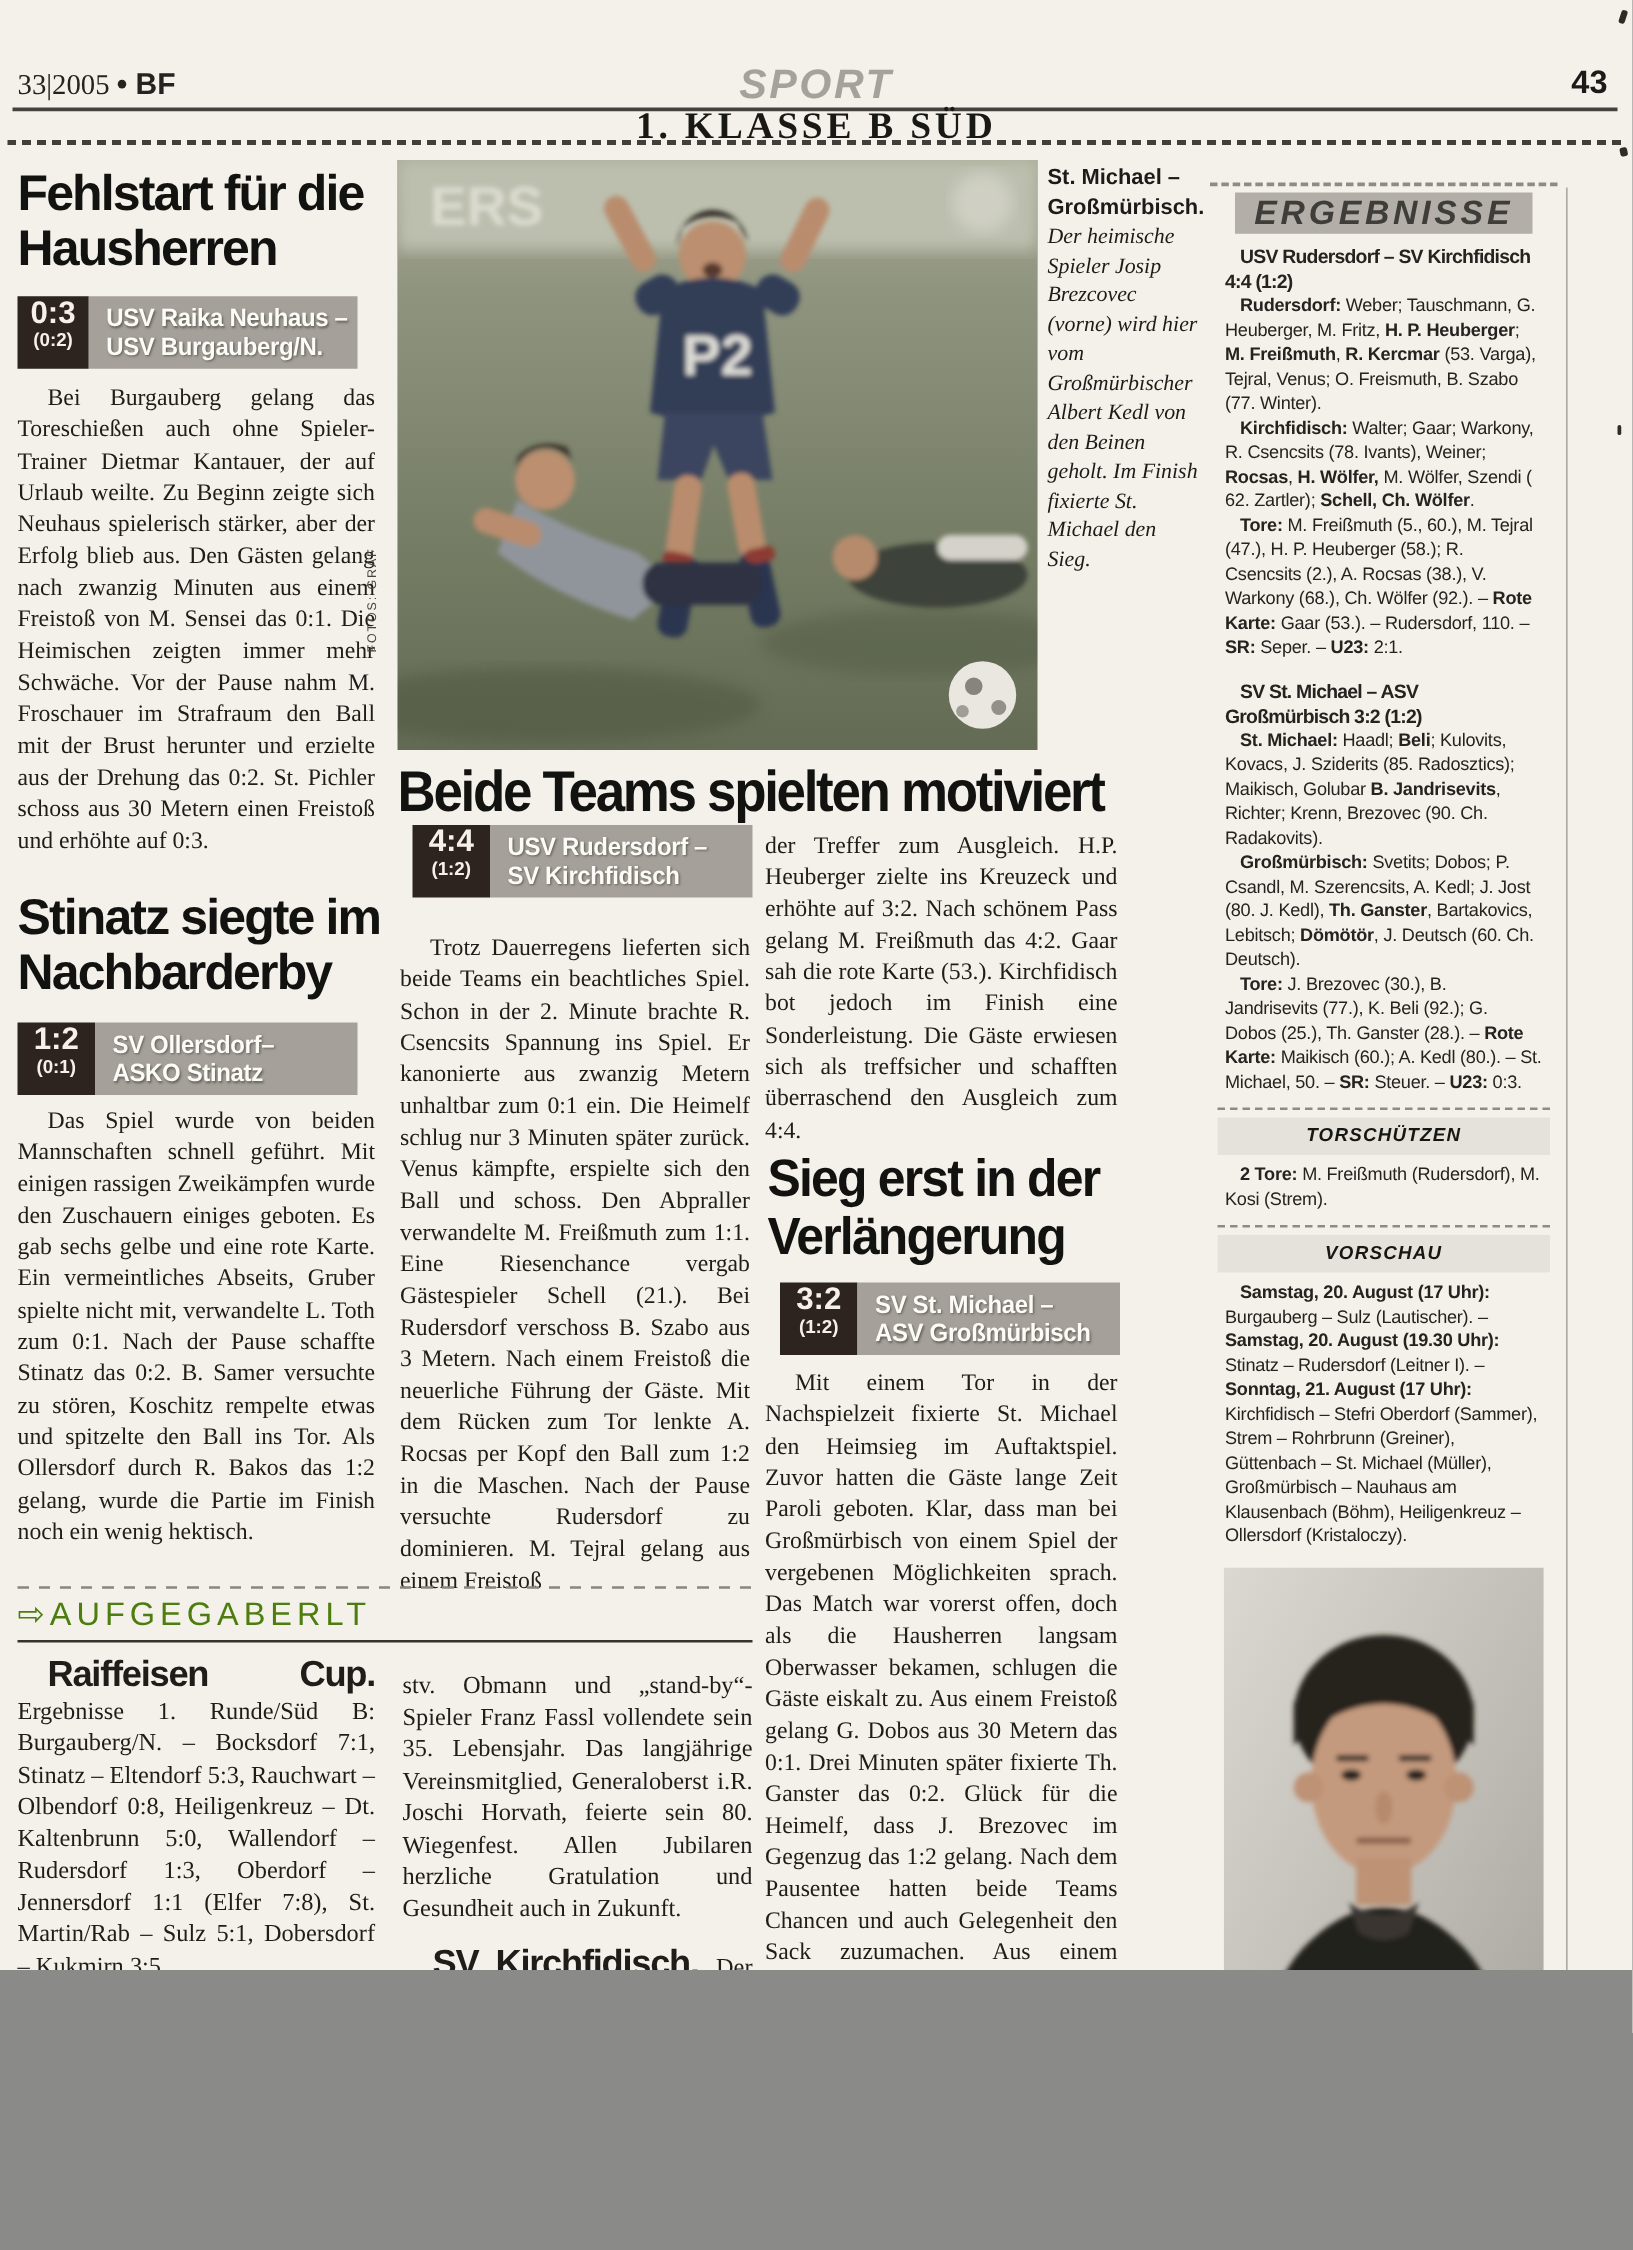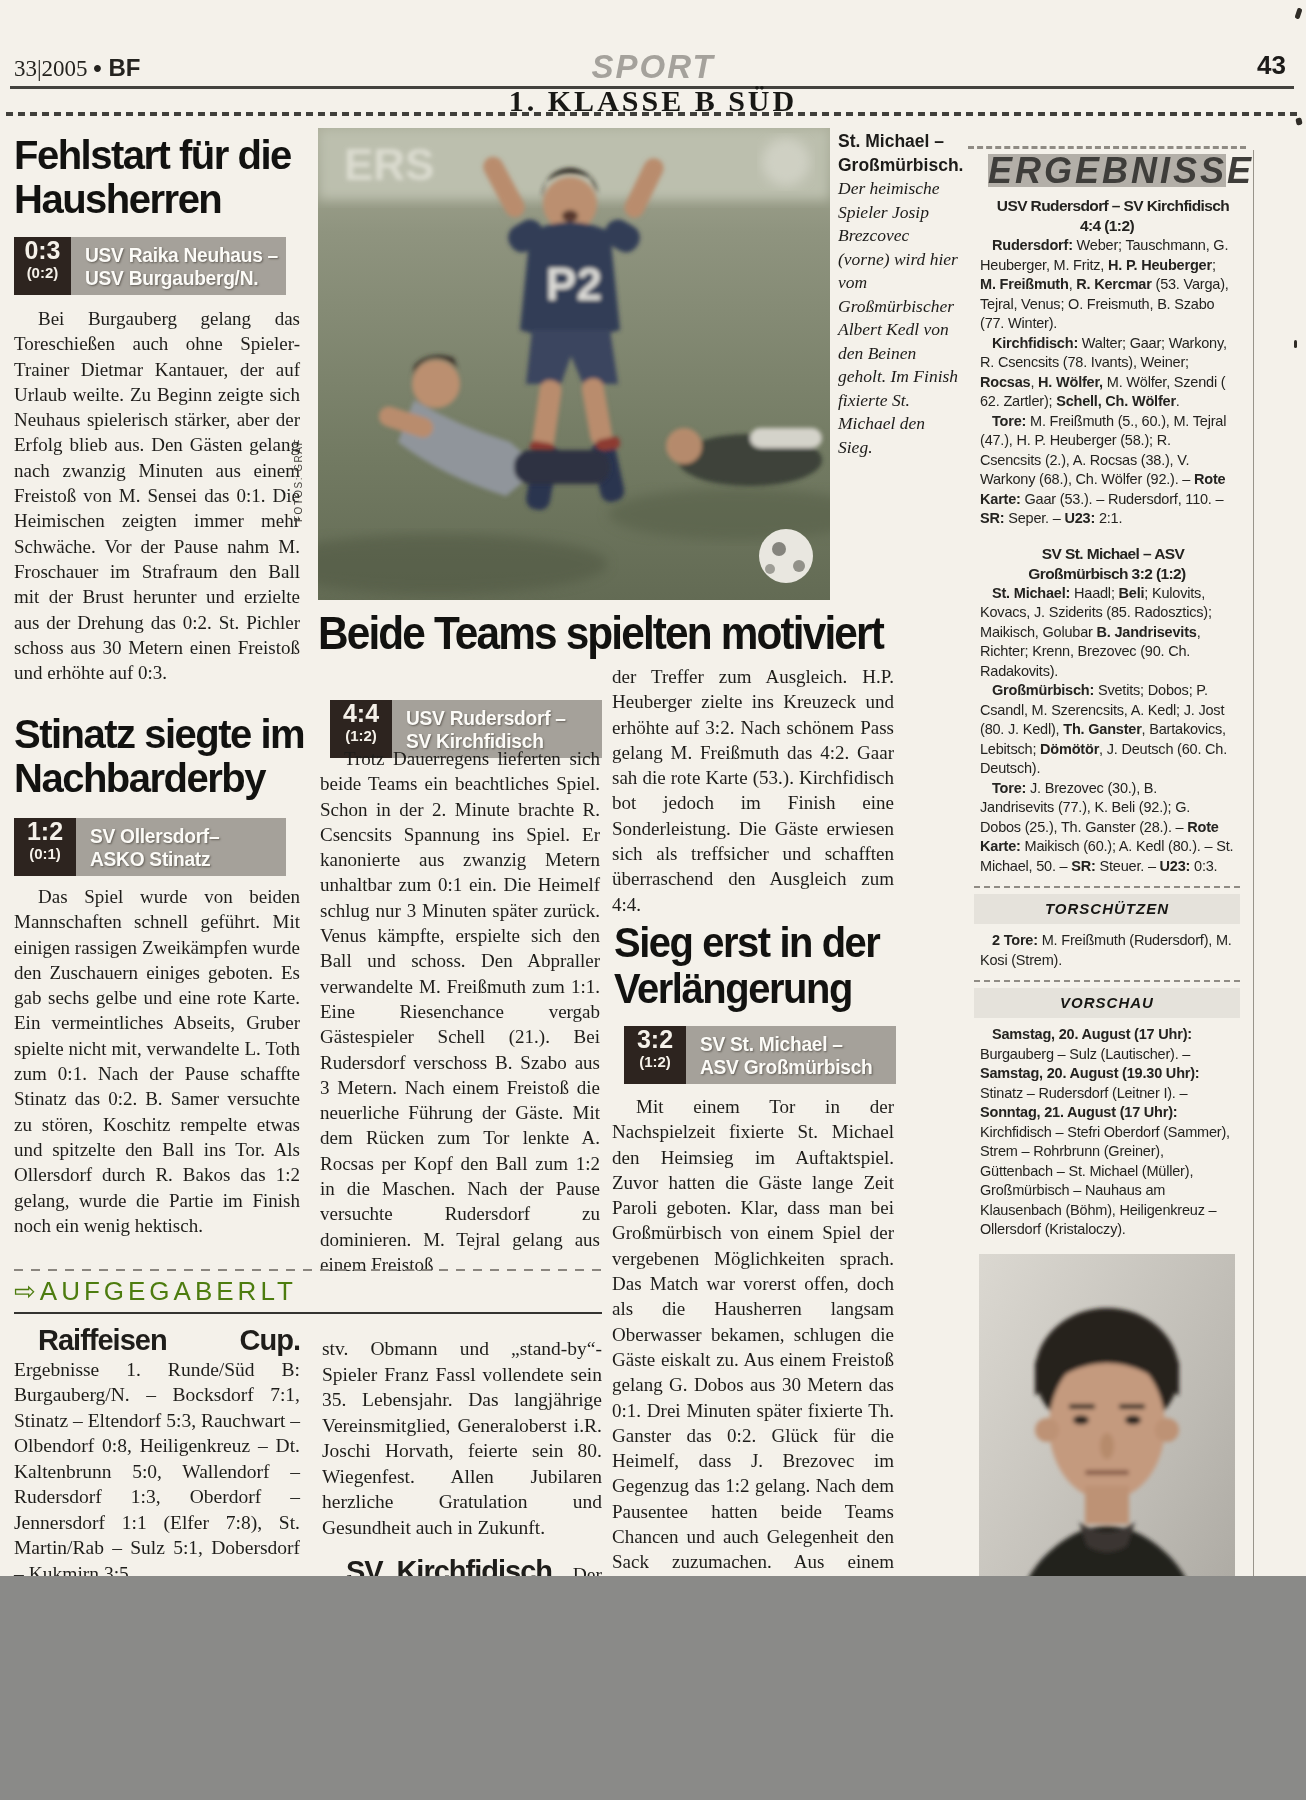--- a/index.html
+++ b/index.html
@@ -49,24 +49,24 @@
   .credit{position:absolute;left:293px;top:522px;transform:rotate(-90deg);transform-origin:0 0;
           font-family:"Liberation Sans",sans-serif;font-size:10px;letter-spacing:1.5px;color:#45433e;}
   .photo-cap{position:absolute;left:838px;top:130px;width:124px;font-size:17.5px;line-height:23.5px;}
   .photo-cap .cb{font-family:"Liberation Sans",sans-serif;font-weight:bold;font-style:normal;}
 
   
   .resbox{position:absolute;left:968px;top:146px;width:278px;
           border-top:3px dashed #8f8b84;border-bottom:2px dashed #8f8b84;
           padding-bottom:12px;font-family:"Liberation Sans",sans-serif;}
   .res-hdr{margin:5px 20px 9px;background:#b3afa8;color:#3e3d3a;font-style:italic;font-weight:bold;
-           font-size:36px;letter-spacing:3px;text-align:center;line-height:33px;}
+           font-size:27px;letter-spacing:3px;text-align:center;line-height:33px;}
   .res-p{margin:0;padding:0 12px;font-size:14.5px;line-height:19.5px;letter-spacing:-0.2px;
          text-indent:12px;color:#242320;}
-  .res-t{font-size:15.5px;letter-spacing:-0.6px;line-height:20px;text-align:center;}
+  .res-t{font-size:15.5px;letter-spacing:-0.6px;line-height:20px;}
   .gap{margin-top:15px;}
   .res-sep{margin:10px 6px 0;border-top:2px dashed #8f8b84;}
   .res-bar{margin:6px 6px 7px;background:#e5e2db;font-style:italic;font-weight:bold;font-size:15px;
            text-align:center;letter-spacing:1px;line-height:30px;color:#161613;}
   .portrait{margin:14px 11px 10px;}
   .portrait svg{display:block;}
   .res-cap{margin:0;padding:0 12px;font-family:"Liberation Serif",serif;font-size:17.5px;line-height:24px;}
   .res-cap .cb{font-family:"Liberation Sans",sans-serif;font-weight:bold;font-style:normal;font-size:17.5px;}
   .vline{position:absolute;left:1253px;top:150px;height:1598px;border-left:1px solid #98948b;}
 
@@ -192,21 +192,21 @@
         <circle cx="461" cy="421" r="7" fill="#6c6c64" opacity=".8"></circle>
         <circle cx="481" cy="438" r="6" fill="#6c6c64" opacity=".7"></circle>
         <circle cx="452" cy="441" r="5" fill="#6c6c64" opacity=".6"></circle>
       </g>
     </svg>
   </div>
   <div class="credit">FOTOS: GRAF</div>
   <div class="photo-cap"><b class="cb">St. Michael – Großmürbisch. </b><span style="font-style: italic;">Der heimische Spieler Josip Brezcovec (vorne) wird hier vom Großmürbischer Albert Kedl von den Beinen geholt. Im Finish fixierte St. Michael den Sieg.</span></div>
 
   <div class="hl hl-c" style="left:318px;top:606px;">Beide Teams spielten motiviert</div>
-  <div class="sb" style="left:330px;top:700px;width:272px;">
+  <div class="sb" style="left:330px;top:660px;width:272px;">
     <div class="sb-score">
       <div class="s">4:4</div>
       <div class="h">(1:2)</div>
     </div>
     <div class="sb-team">
         <span class="blk">USV Rudersdorf –</span>
         <span class="blk">SV Kirchfidisch</span>
       </div>
   </div>
   <div class="art-body" style="left:320px;top:746px;width:280px;">Trotz Dauerregens lieferten sich beide Teams ein beachtliches Spiel. Schon in der 2. Minute brachte R. Csencsits Spannung ins Spiel. Er kanonierte aus zwanzig Metern unhaltbar zum 0:1 ein. Die Heimelf schlug nur 3 Minuten später zurück. Venus kämpfte, erspielte sich den Ball und schoss. Den Abpraller verwandelte M. Freißmuth zum 1:1. Eine Riesenchance vergab Gästespieler Schell (21.). Bei Rudersdorf verschoss B. Szabo aus 3 Metern. Nach einem Freistoß die neuerliche Führung der Gäste. Mit dem Rücken zum Tor lenkte A. Rocsas per Kopf den Ball zum 1:2 in die Maschen. Nach der Pause versuchte Rudersdorf zu dominieren. M. Tejral gelang aus einem Freistoß</div>

